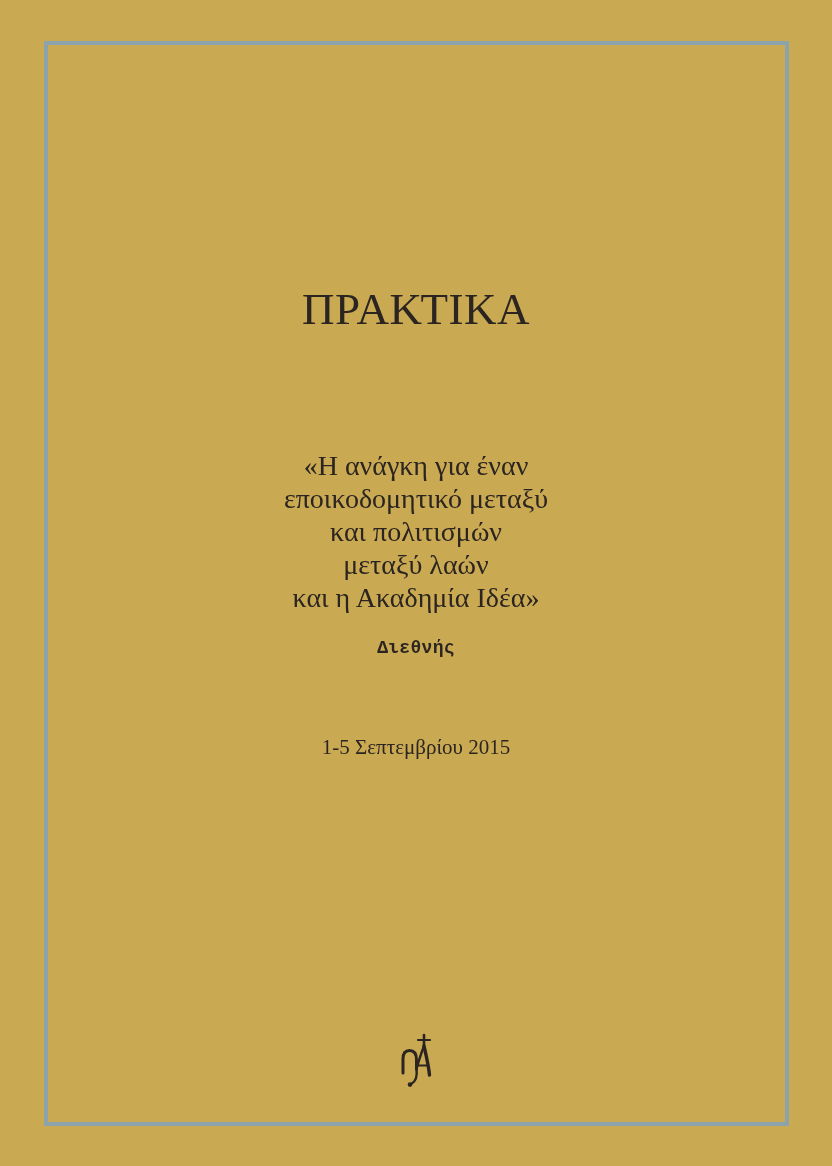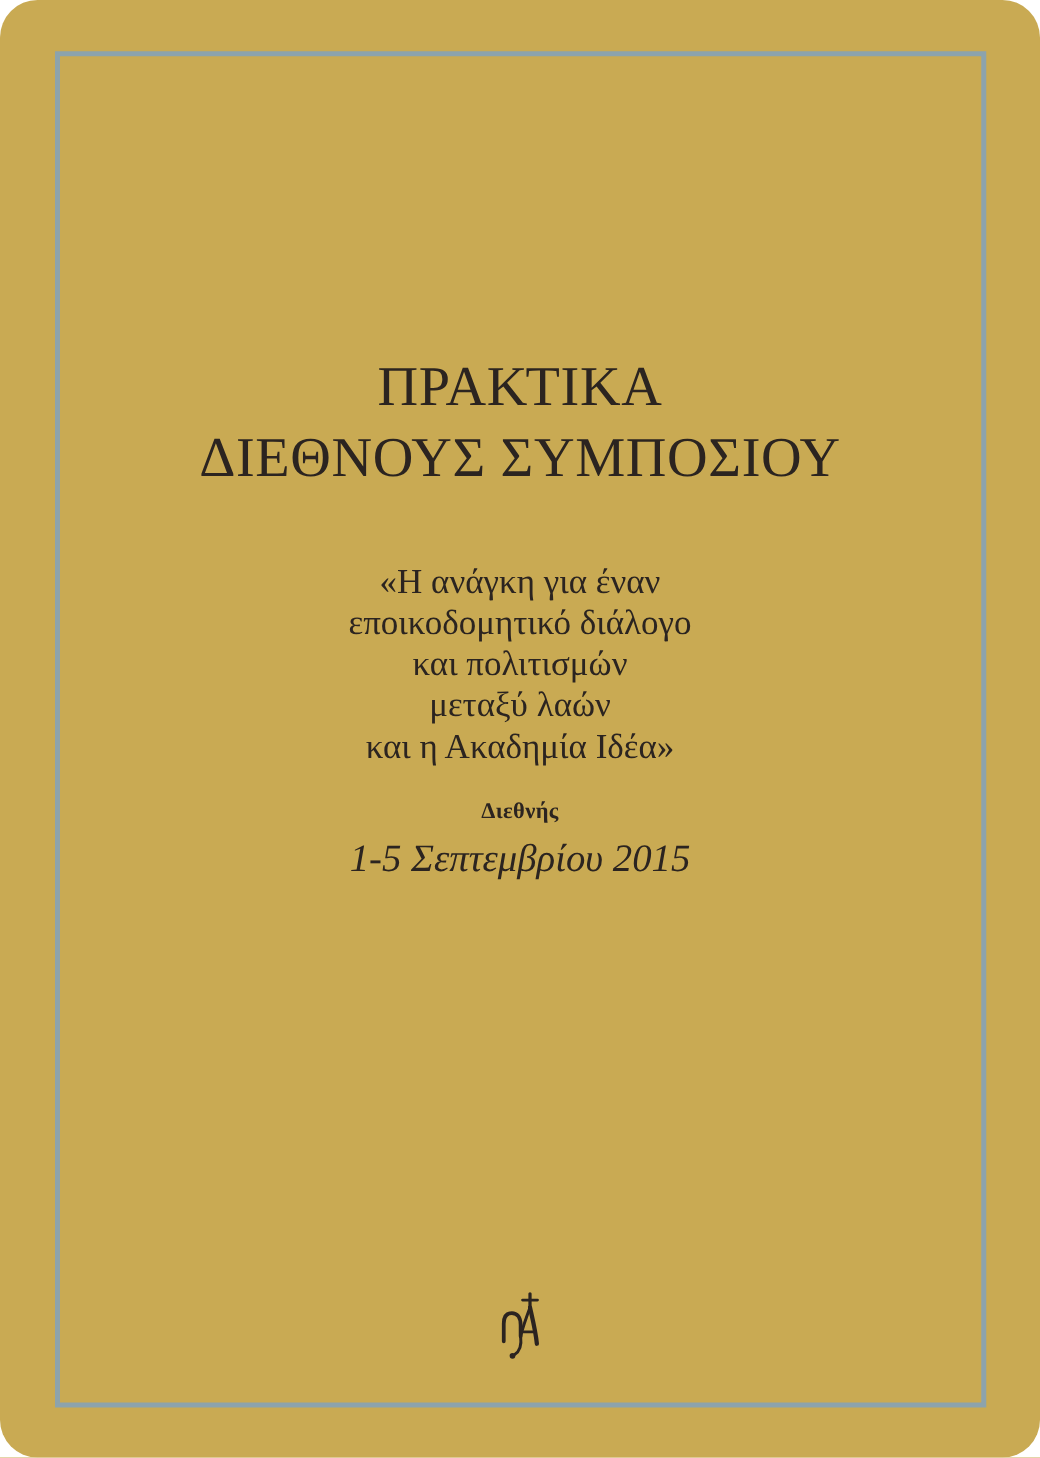--- a/index.html
+++ b/index.html
@@ -12,21 +12,20 @@
     width: 832px; height: 1166px;
     font-family: "Liberation Serif", "DejaVu Serif", serif;
     background: #ffffff;
   }
   .page {
     position: relative;
     width: 832px; height: 1166px;
     background: var(--background-color);
     color: var(--text-color);
     overflow: hidden;
-    border-radius: 30px;
   }
   .frame {
     position: absolute;
     left: 44px; top: 41px;
     width: 745px; height: 1085px;
     box-sizing: border-box;
     border: 4px solid var(--frame-border-color);
   }
   .centered-block {
     position: absolute;
@@ -42,56 +41,54 @@
     font-weight: 400;
   }
   .quote {
     top: 449px;
     font-size: 28px;
     line-height: 33px;
     font-weight: 400;
   }
   .organization {
     top: 637px;
-    font-family: Liberation Serif, serif;
+    font-family: Liberation Mono, monospace;
     font-size: 18px;
     line-height: 23px;
     font-weight: 700;
     letter-spacing: 0.3px;
   }
   .dates {
-    top: 673px;
-    font-size: 31px;
+    top: 734px;
+    font-size: 21px;
     line-height: 27px;
-    font-style: italic;
   }
   .colophon {
     position: absolute;
     left: 0; width: 832px;
     top: 1033px;
     text-align: center;
   }
   .colophon svg { display: inline-block; }
   .line { display: block; }
 </style>
 </head>
 <body>
 
 <div class="page">
 
   <div class="frame"></div>
 
   <div class="centered-block title">
     <span class="line">ΠΡΑΚΤΙΚΑ</span>
-    <span class="line">ΔΙΕΘΝΟΥΣ ΣΥΜΠΟΣΙΟΥ</span>
   </div>
 
   <div class="centered-block quote">
     <span class="line">«Η ανάγκη για έναν</span>
-    <span class="line">εποικοδομητικό διάλογο</span>
+    <span class="line">εποικοδομητικό μεταξύ</span>
     <span class="line">και πολιτισμών</span>
     <span class="line">μεταξύ λαών</span>
     <span class="line">και η Ακαδημία Ιδέα»</span>
   </div>
 
   <div class="centered-block organization">
     <span class="line">Διεθνής</span>
   </div>
 
   <div class="centered-block dates">1-5 Σεπτεμβρίου 2015</div>

